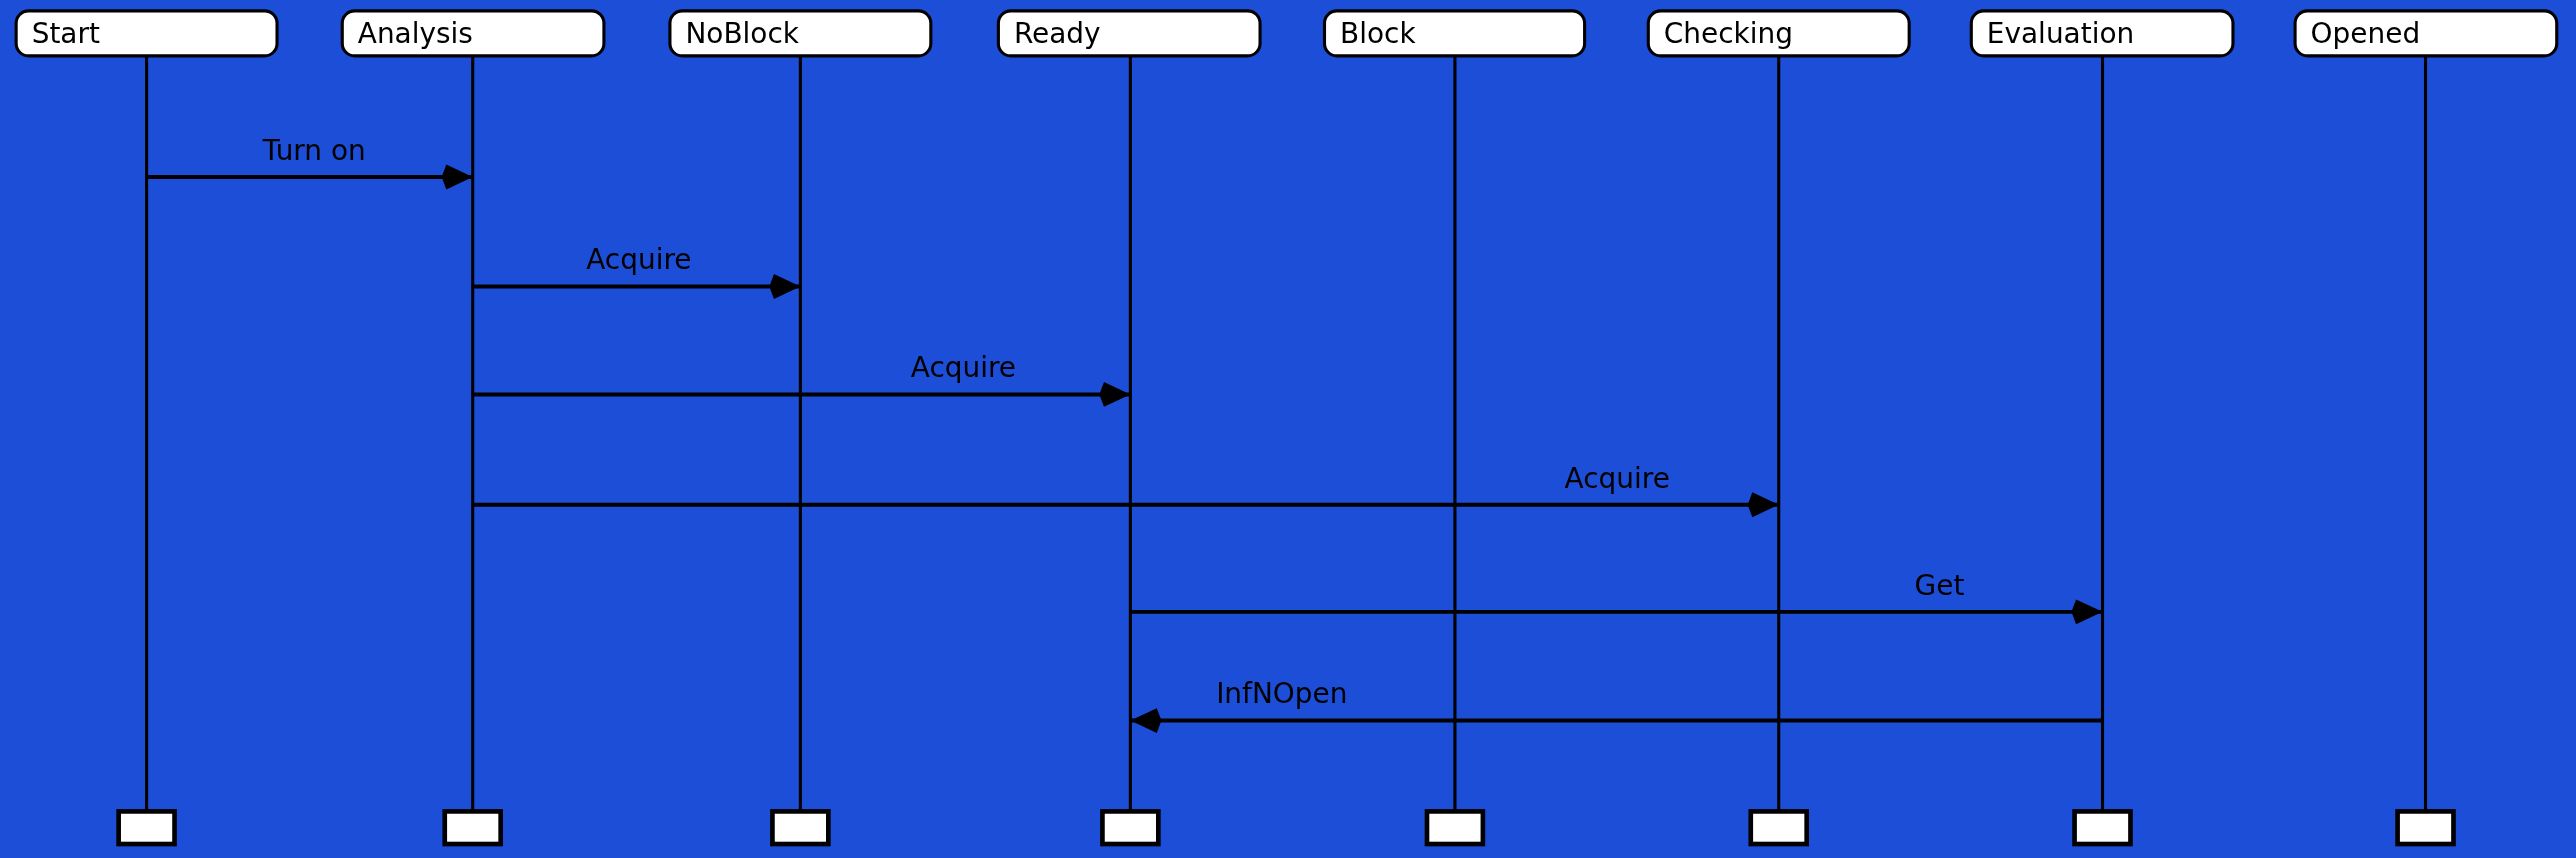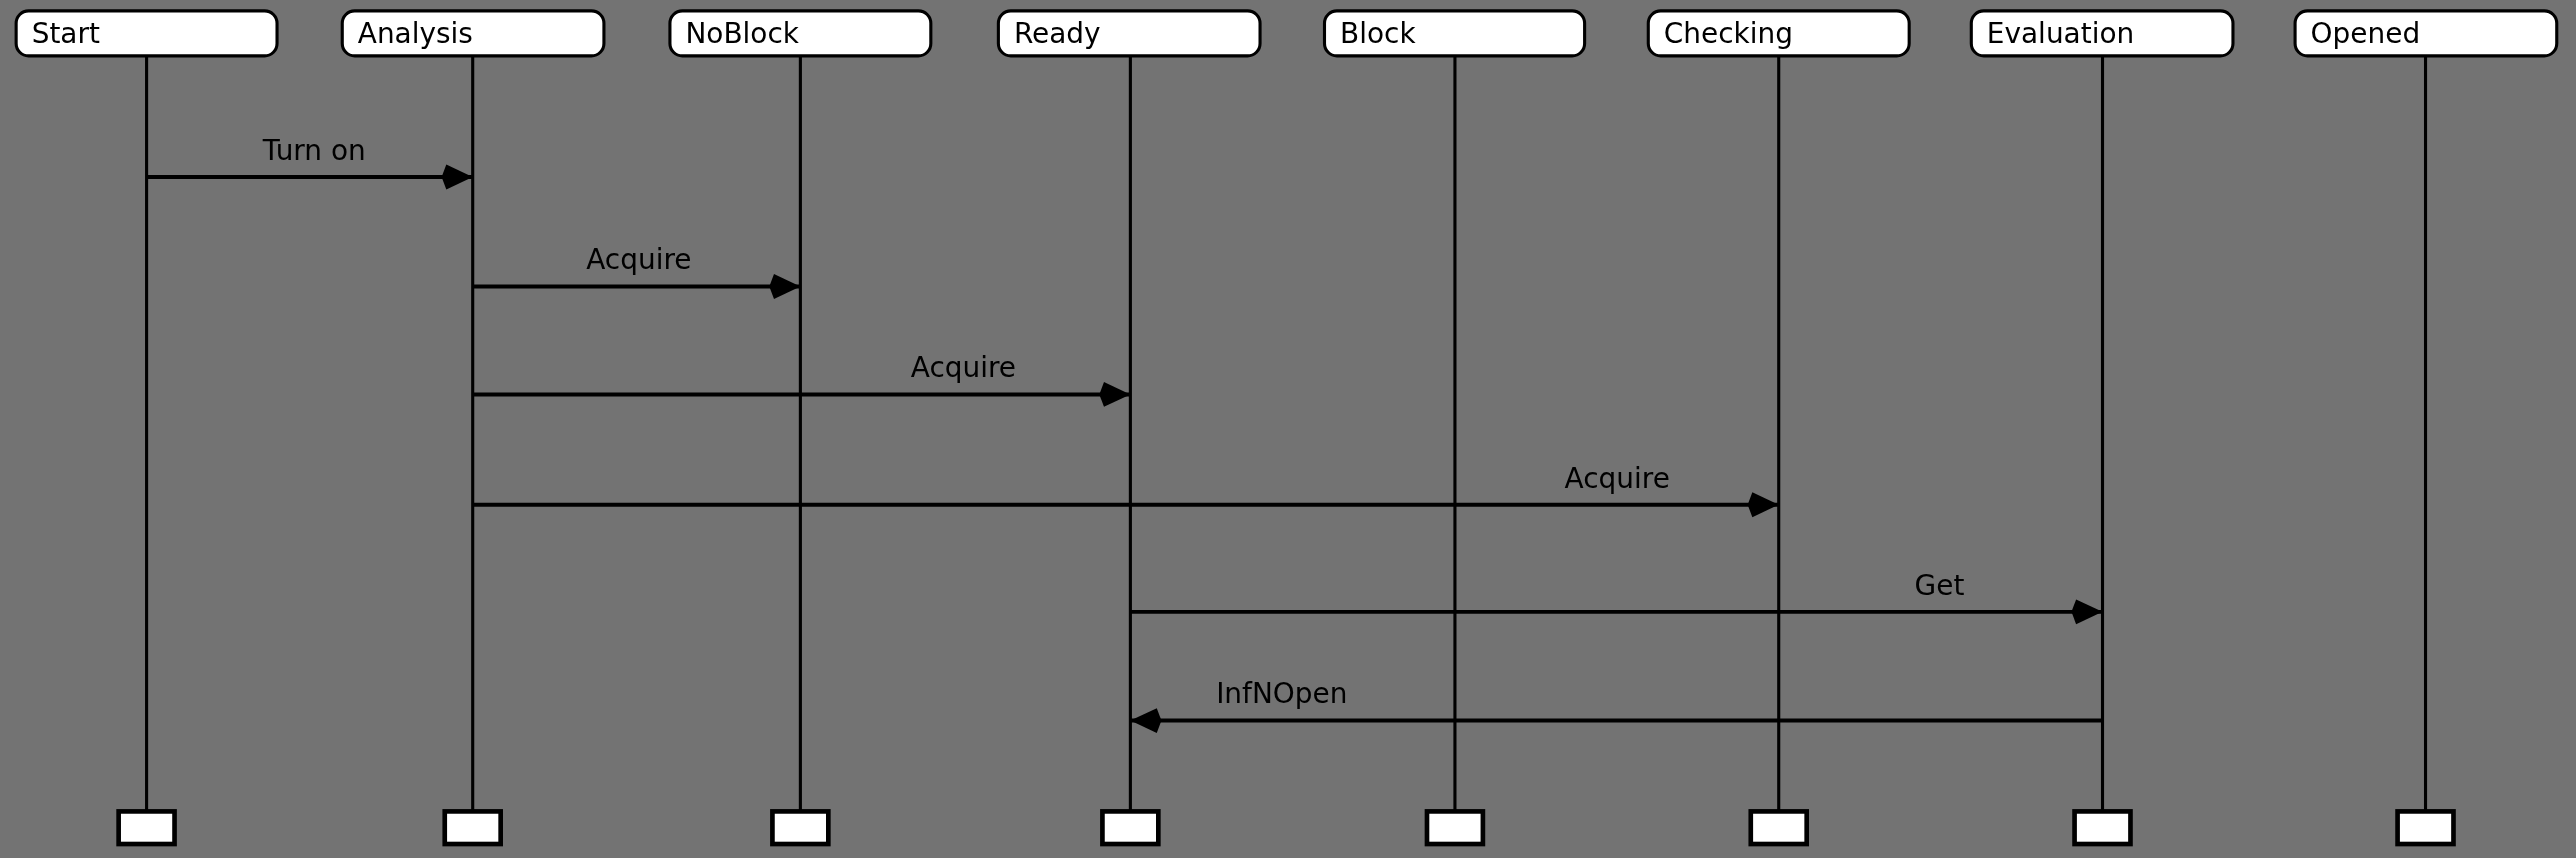--- a/index.html
+++ b/index.html
@@ -8,21 +8,21 @@
     padding: 0;
     background: #ffffff;
   }
   body {
     font-family: "DejaVu Sans", "Liberation Sans", sans-serif;
   }
   #diagram-root {
     position: relative;
     width: 2576px;
     height: 858px;
-    background: #737373;
+    background: #1d4ed8;
     overflow: hidden;
   }
   #diagram-svg {
     position: absolute;
     left: 0;
     top: 0;
     width: 2576px;
     height: 858px;
     display: block;
   }

